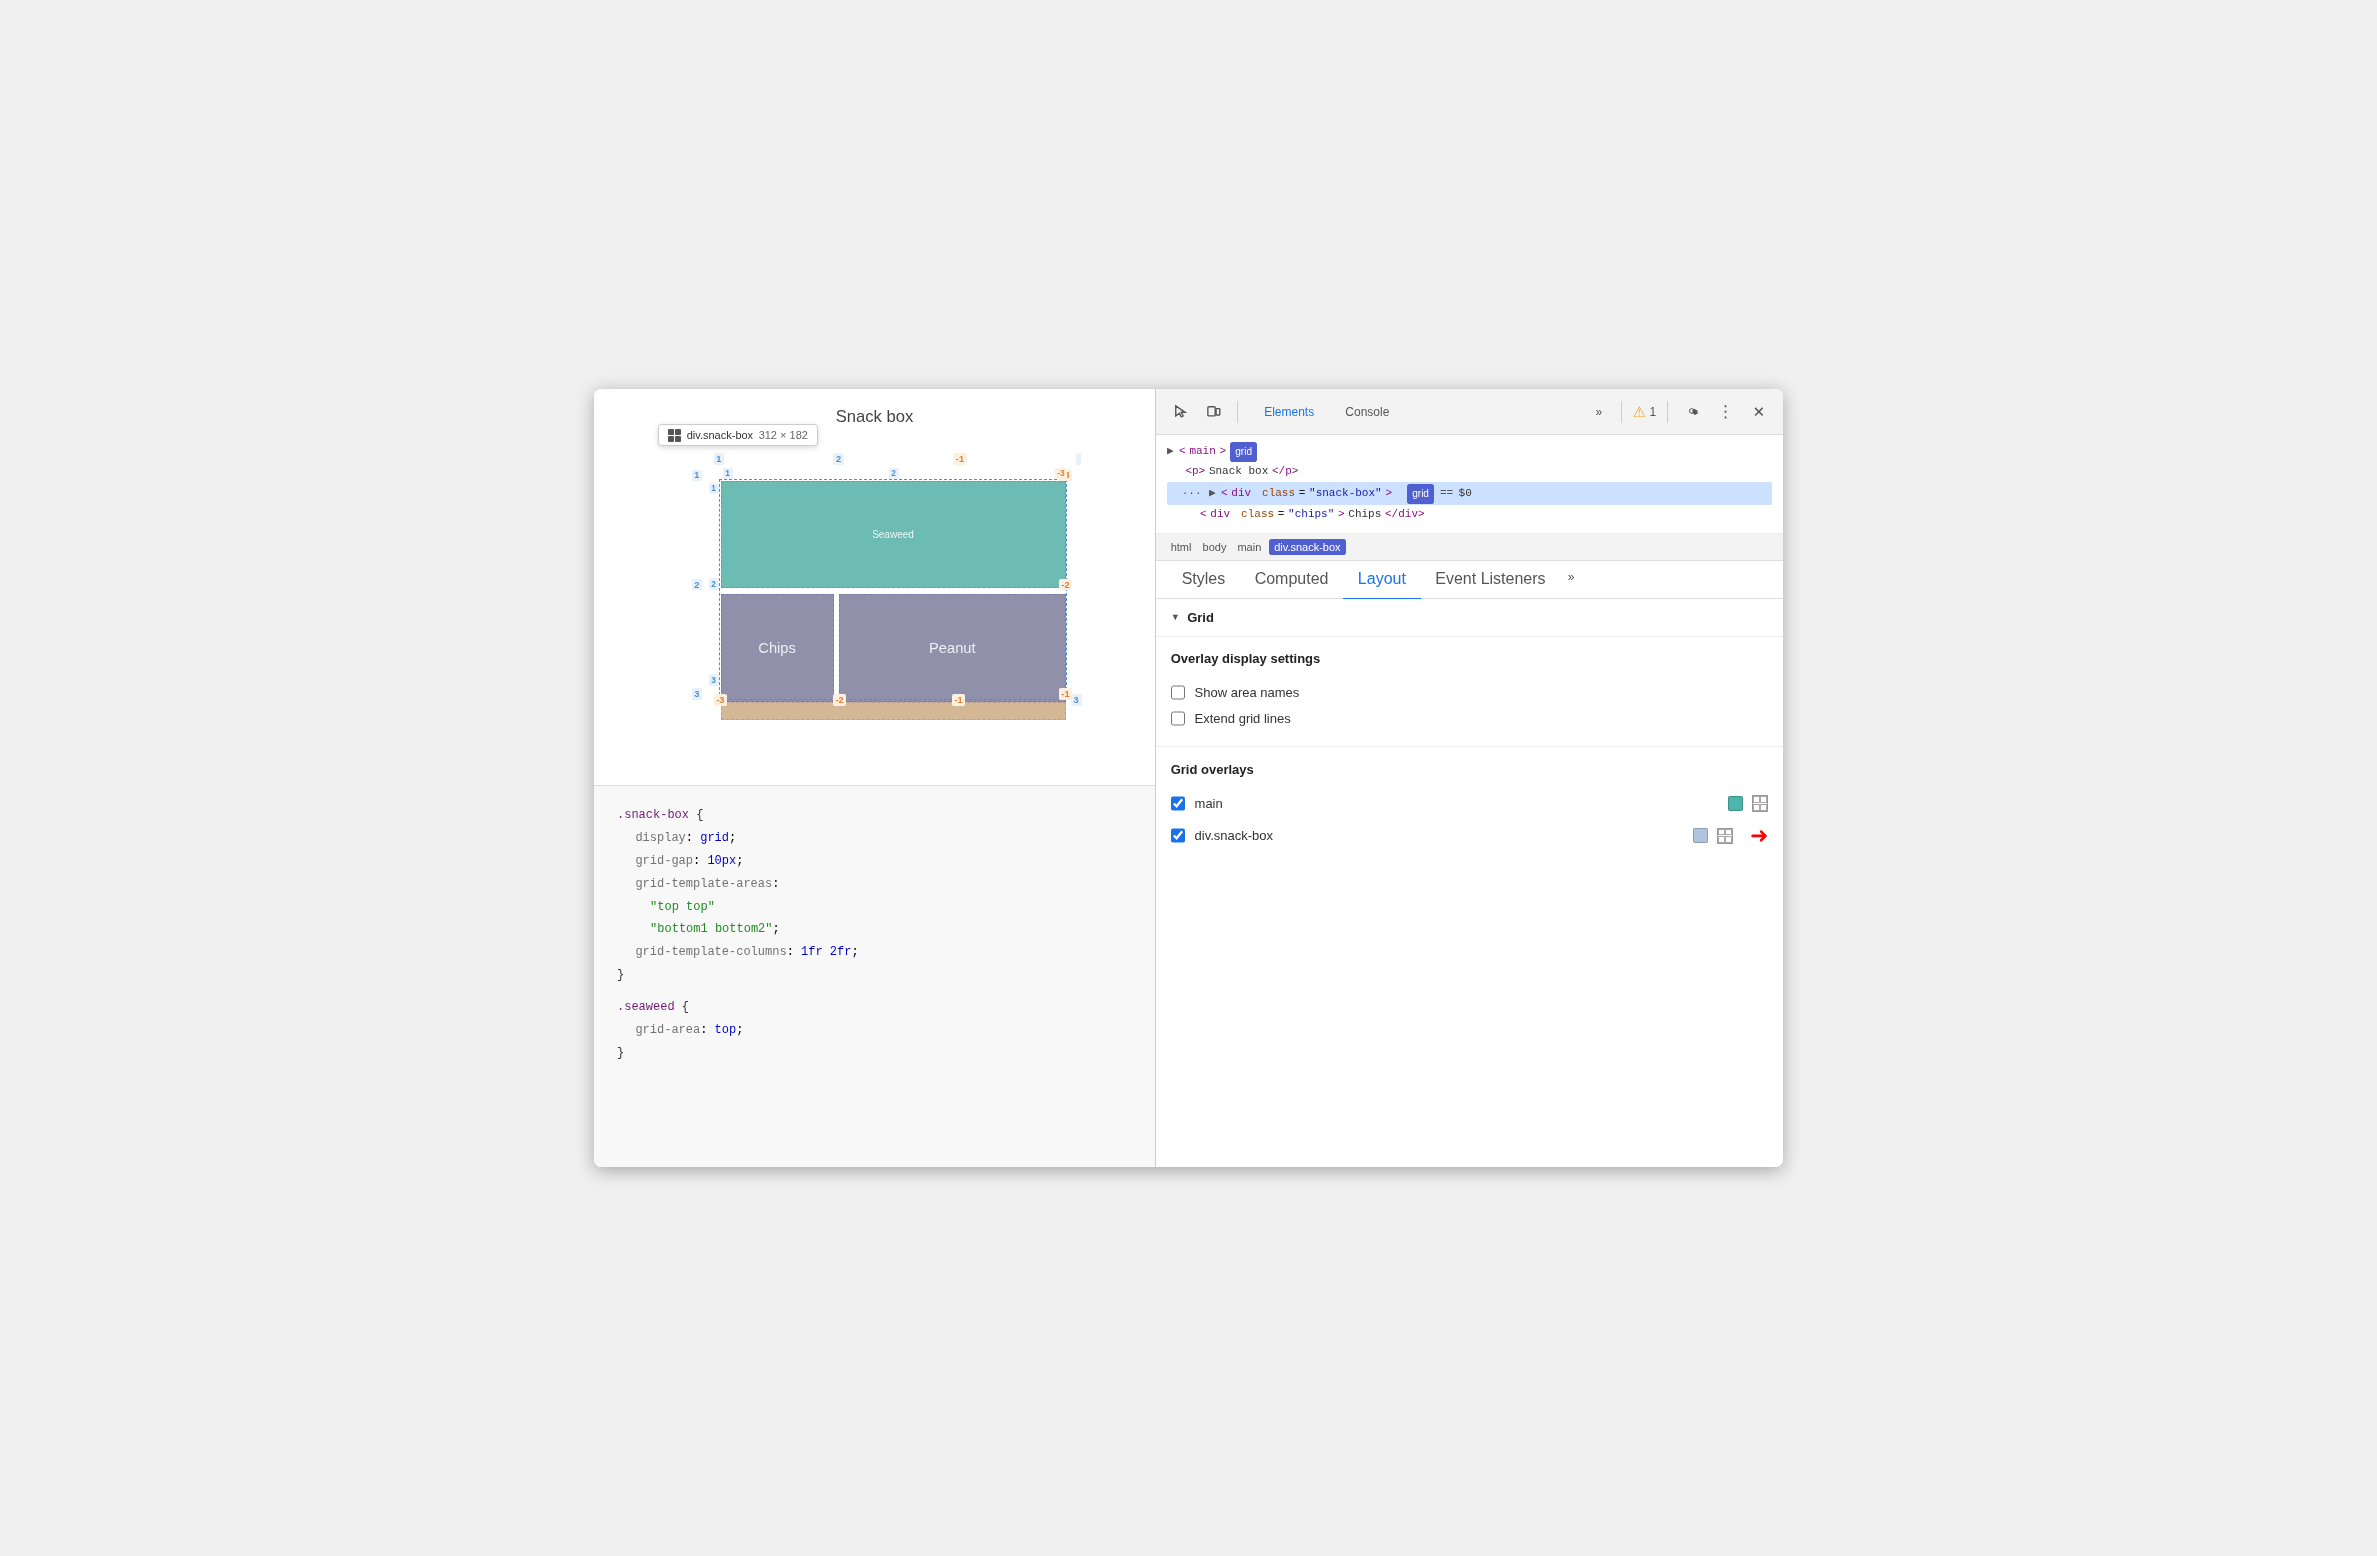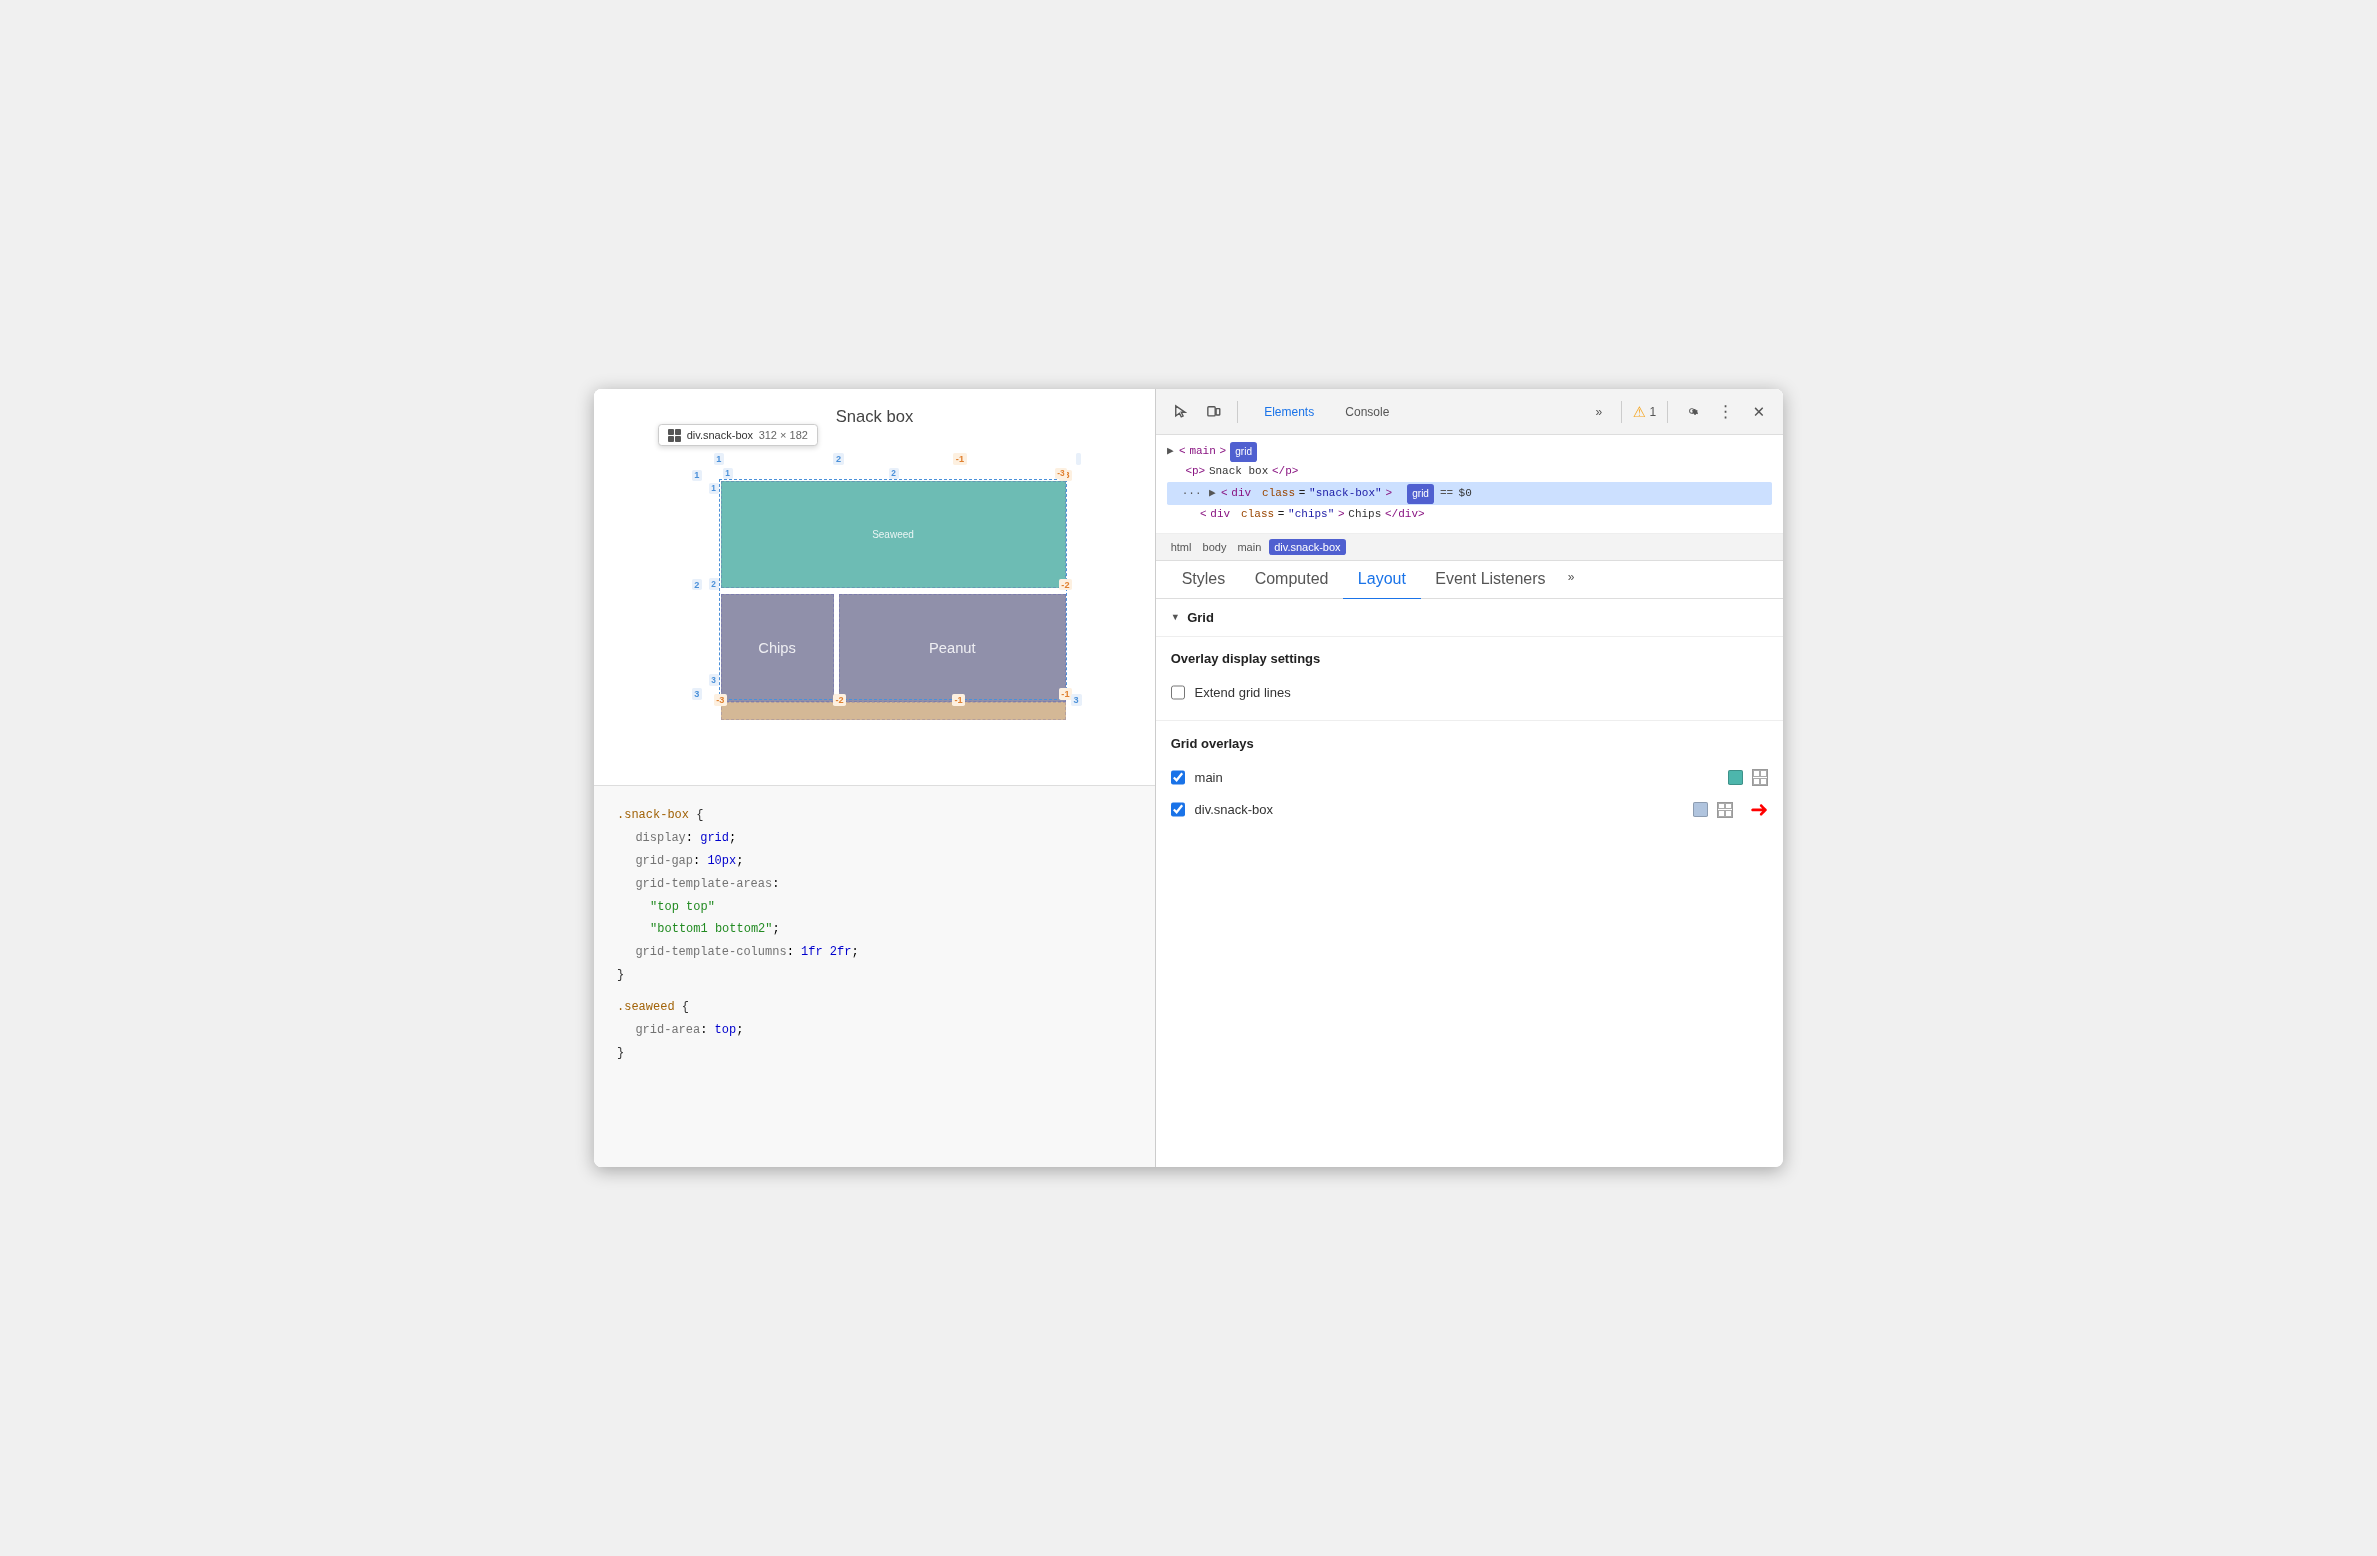--- a/index.html
+++ b/index.html
@@ -97,21 +97,21 @@
     .code-panel {
       flex: 1;
       background: #f8f8f8;
       border-top: 0.9px solid #ddd;
       padding: 18.4px 23px;
       font-family: 'Courier New', monospace;
       font-size: 12px;
       overflow-y: auto;
       line-height: 1.7;
     }
-    .css-selector { color: #a16207; }
+    .css-selector { color: #701a75; }
     .css-property { color: #737373; margin-top: 45px; }
     .css-value { color: #0000cd; }
     .css-string { color: #228b22; }
     .css-brace { color: #333; }
     
     .right-panel {
       flex: 1;
       display: flex;
       flex-direction: column;
       background: #fff;
@@ -576,20 +576,24 @@
           <span class="arrow">▼</span>
           <span>Grid</span>
         </div>
 
         <div class="overlay-settings">
           <div class="overlay-title">Overlay display settings</div>
 
 
           <div class="checkbox-row">
             <input type="checkbox" style="">
+            <label>Show area names</label>
+          </div>
+          <div class="checkbox-row">
+            <input type="checkbox" style="">
             <label>Extend grid lines</label>
           </div>
         </div>
 
         <div class="grid-overlays-section">
           <div class="grid-overlays-title">Grid overlays</div>
 
           <div class="overlay-row">
             <input type="checkbox" checked="" style="">
             <span class="overlay-name">main</span>

